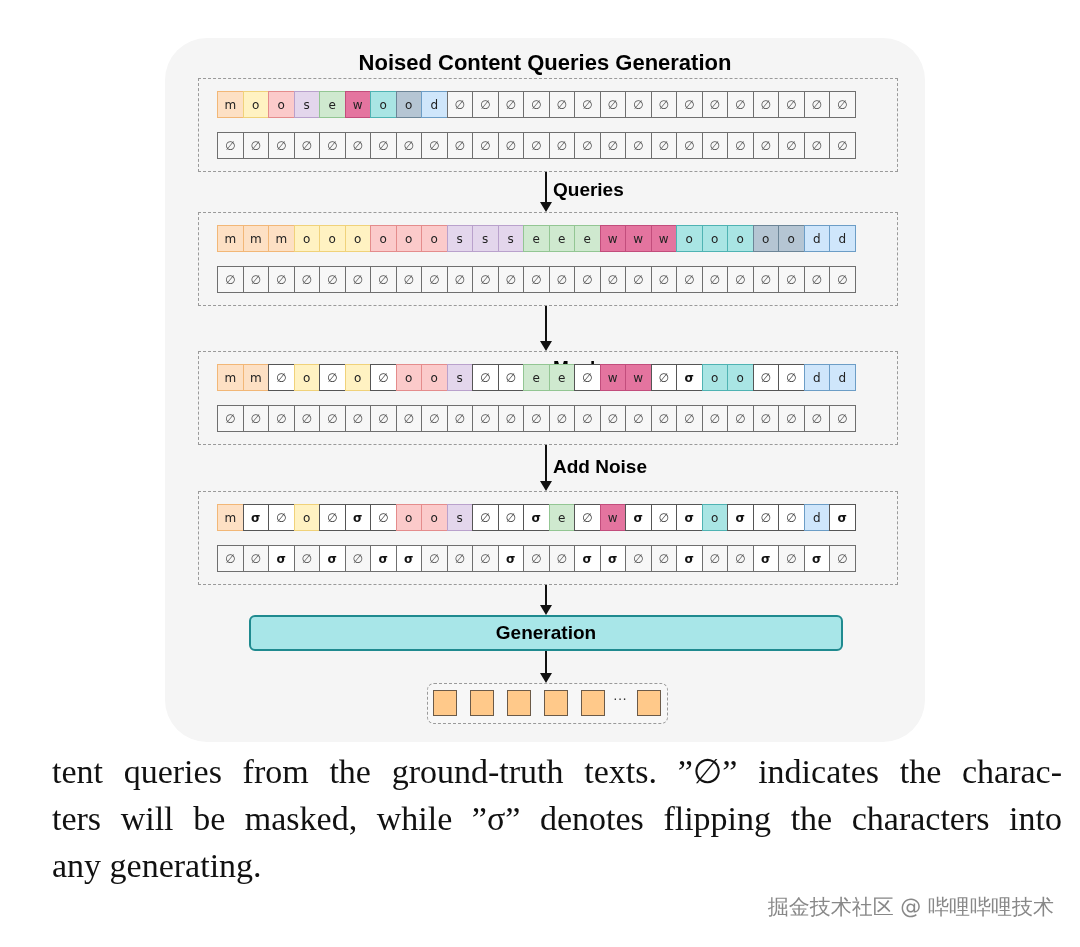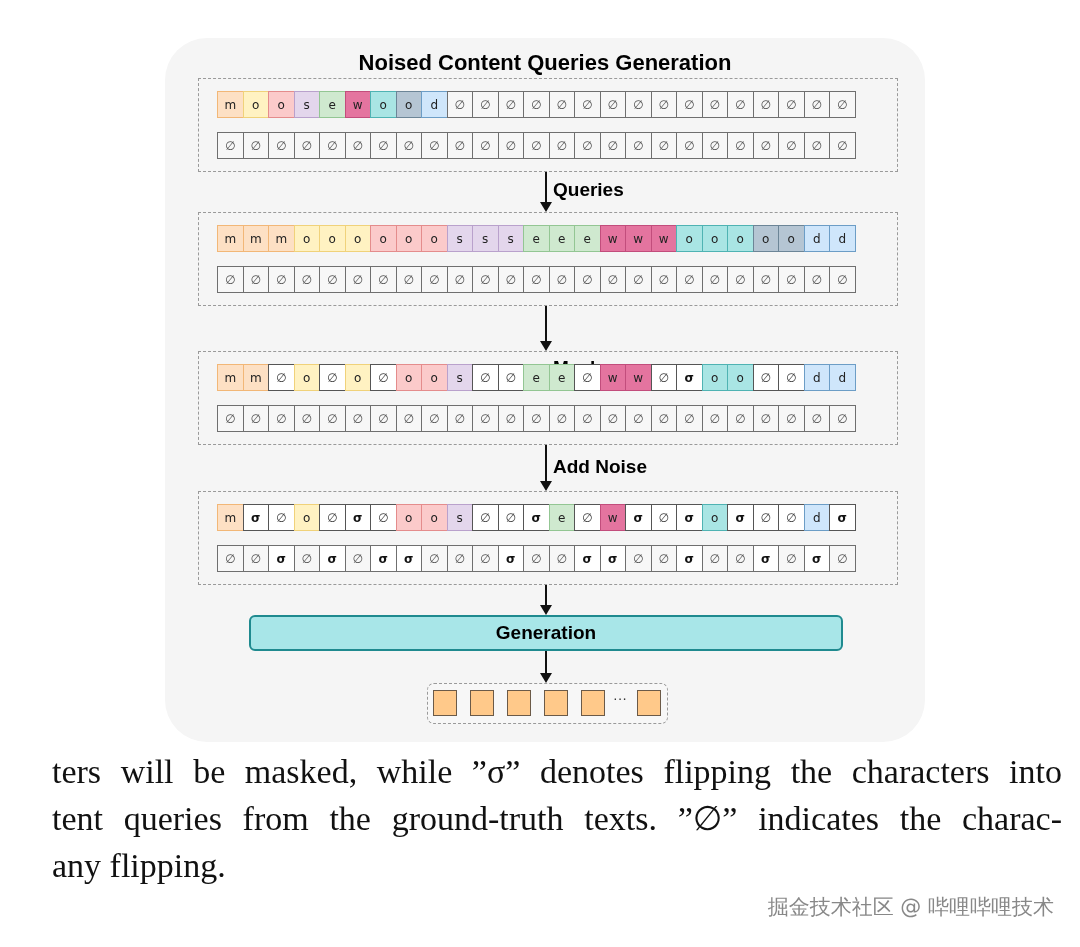--- a/index.html
+++ b/index.html
@@ -277,17 +277,17 @@
   <div class="vec" style="left:5px;"></div>
   <div class="vec" style="left:42px;"></div>
   <div class="vec" style="left:79px;"></div>
   <div class="vec" style="left:116px;"></div>
   <div class="vec" style="left:153px;"></div>
   <div class="dots">···</div>
   <div class="vec" style="left:209px;"></div>
 </div>
 
 <div class="caption">
+  <span class="caption-line">tent queries from the ground-truth texts. ”∅” indicates the charac-</span>
   <span class="caption-line">ters will be masked, while ”σ” denotes flipping the characters into</span>
-  <span class="caption-line">tent queries from the ground-truth texts. ”∅” indicates the charac-</span>
-  <span class="caption-line last">any flipping.</span>
+  <span class="caption-line last">any generating.</span>
 </div>
 <div class="watermark">掘金技术社区 @ 哔哩哔哩技术</div>
 
 </body></html>

